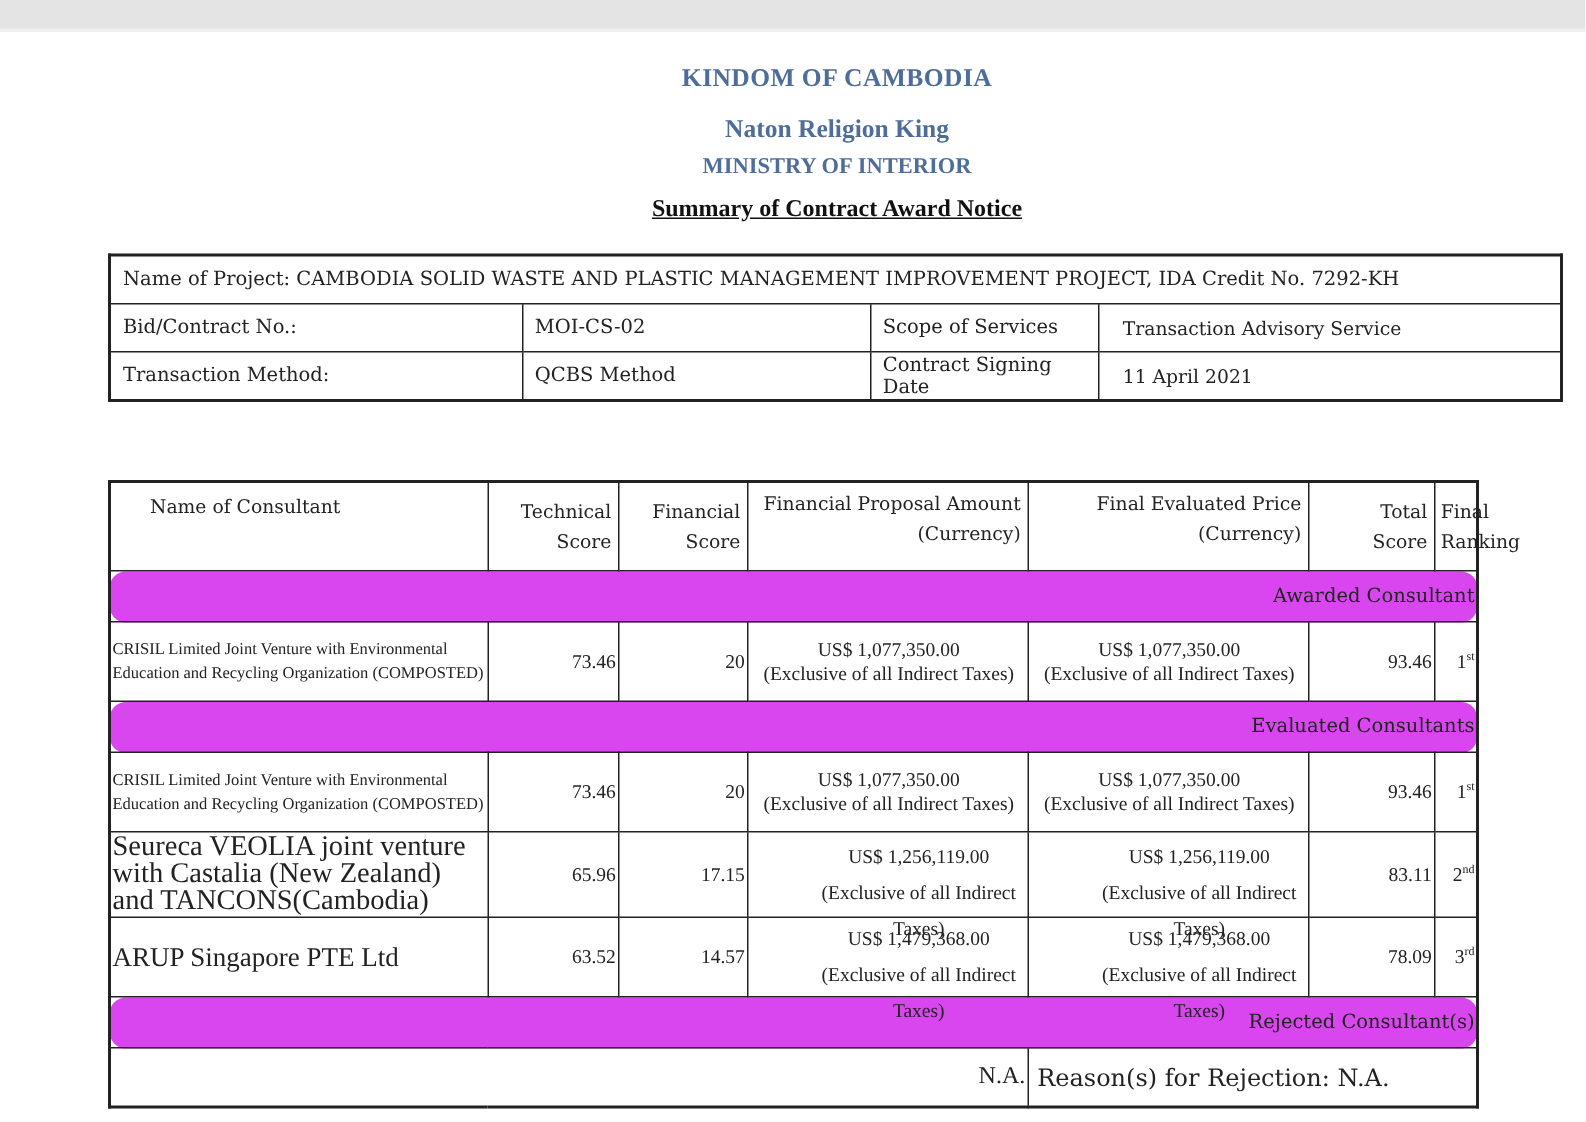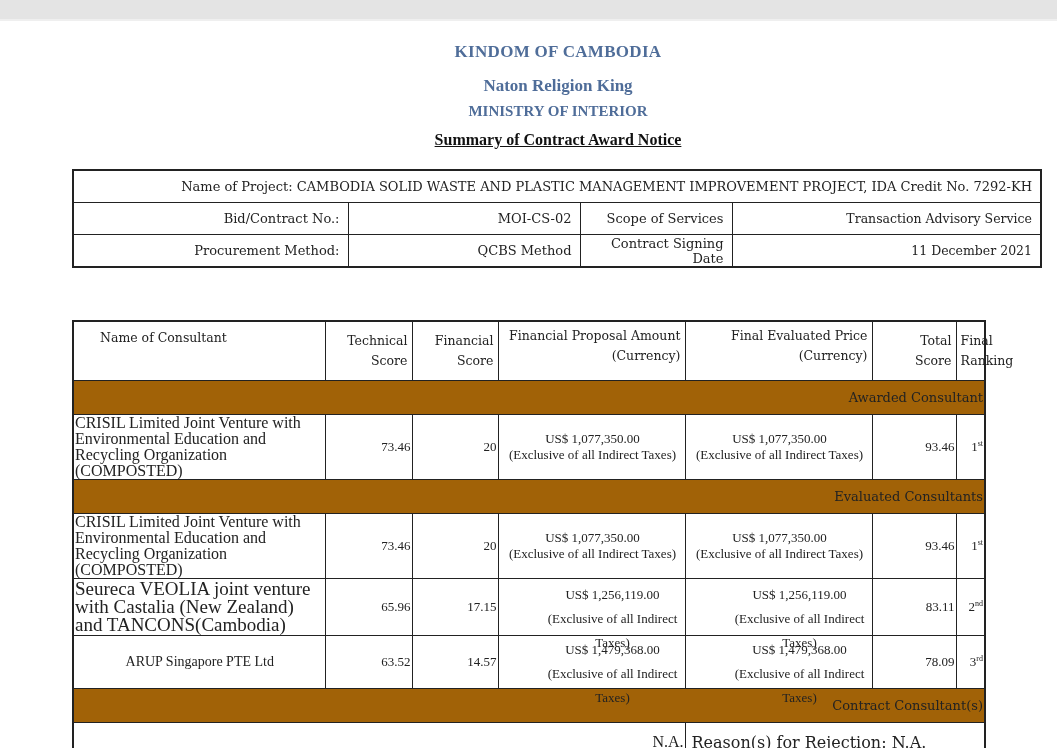--- a/index.html
+++ b/index.html
@@ -9,36 +9,36 @@
   .header { position:absolute; left:0; top:38px; width:1116px; text-align:center; }
   .h1 { color:#4f6d99; font-weight:bold; font-size:17px; letter-spacing:0.3px; height:28px; line-height:28px; }
   .h2 { color:#4f6d99; font-weight:bold; font-size:17px; height:28px; line-height:28px; margin-top:6px; }
   .h3 { color:#4f6d99; font-weight:bold; font-size:15px; height:22px; line-height:22px; }
   .h4 { color:#111; font-weight:bold; font-size:16px; text-decoration:underline; height:28px; line-height:28px; margin-top:4px; }
 
   table { border-collapse:collapse; position:absolute; table-layout:fixed; }
   td, th { border:1px solid #222; font-weight:normal; }
 
   #info { left:72px; top:169px; width:970px; border:2px solid #222; }
-  #info td { height:31px; padding:0 8px; font-size:14.5px; font-family:"DejaVu Serif",serif; font-size:13px;text-align:right; }
-  #info td.sm { font-size:12.5px; padding-left:5px; }
+  #info td { height:31px; padding:0 8px; font-size:14.5px; font-family:"DejaVu Serif",serif; font-size:13px; }
+  #info td.sm { font-size:12.5px; padding-left:16px; }
 
   #cons { left:72px; top:320px; width:914px; border:2px solid #222;padding-left:43px; }
   #cons td, #cons th { font-size:13px; text-align:right; vertical-align:middle; }
   #cons th { font-family:"DejaVu Serif",serif; font-size:12.5px; height:52px; padding:0 4px; line-height:20px; }
   #cons th.left { text-align:left; vertical-align:top; padding-top:6px; padding-left:26px; }
-  #cons td.section { background:#a16207; height:31px; font-family:"DejaVu Serif",serif; font-size:13px; }
-  #cons td.name { text-align:left; padding:0 0 0 1px; line-height:16px; font-size:16px; }
+  #cons td.section { background:#d946ef; height:31px; font-family:"DejaVu Serif",serif; font-size:13px;border-radius:11px; }
+  #cons td.name { text-align:left; padding:0 0 0 1px; line-height:16px; font-size:11px; }
   #cons td.amt { text-align:center; padding:0 0 0 2px; font-size:13px; line-height:16px; }
   #cons tr.r1 td { height:50px; }
   #cons tr.r3 td { height:54px; }
   #cons tr.r4 td { height:50px; }
   #cons td.amt.spread { line-height:24px; }
   #cons td.amt.spread div { height:24px;margin-left:40px; }
-  #cons tr.r4 td.name { font-size:14px;text-align:center; }
+  #cons tr.r4 td.name { font-size:18px; }
   sup { font-size:8px; vertical-align:super; line-height:0; }
   #cons td.rej { height:36px; font-size:16px; }
   #cons td.rej.left { text-align:left; padding-left:6px; font-family:"DejaVu Serif",serif;margin-top:23px; }
 </style>
 </head>
 <body>
 
 <div class="topbar"></div>
 
 <div class="header" style="width:1116px;">
@@ -59,24 +59,24 @@
       <tr>
     <td colspan="4">Name of Project: CAMBODIA SOLID WASTE AND PLASTIC MANAGEMENT IMPROVEMENT PROJECT, IDA Credit No. 7292-KH</td>
   </tr>
   <tr>
     <td>Bid/Contract No.:</td>
     <td>MOI-CS-02</td>
     <td>Scope of Services</td>
     <td class="sm">Transaction Advisory Service</td>
   </tr>
   <tr>
-    <td>Procurement Method:</td>
+    <td>Transaction Method:</td>
     <td>QCBS Method</td>
     <td>Contract Signing Date</td>
-    <td class="sm">11 December 2021</td>
+    <td class="sm">11 April 2021</td>
   </tr>
 </tbody>
   </table>
 
 <table id="cons">
   <colgroup>
     <col style="width:252px">
       <col style="width:87px">
       <col style="width:86px">
     <col style="width:187px">
@@ -175,20 +175,20 @@
         </td>
     <td class="amt spread">
           <div>US$ 1,479,368.00</div>
           <div>(Exclusive of all Indirect Taxes)</div>
         </td>
     <td>78.09</td>
     <td><span>3</span><sup>rd</sup></td>
   </tr>
 
   <tr>
-    <td colspan="7" class="section">Contract Consultant(s)</td>
+    <td colspan="7" class="section">Rejected Consultant(s)</td>
   </tr>
   <tr>
     <td colspan="4" class="rej">N.A.</td>
     <td colspan="3" class="rej left">Reason(s) for Rejection: N.A.</td>
   </tr>
 </tbody>
   </table>
 
 </body></html>

